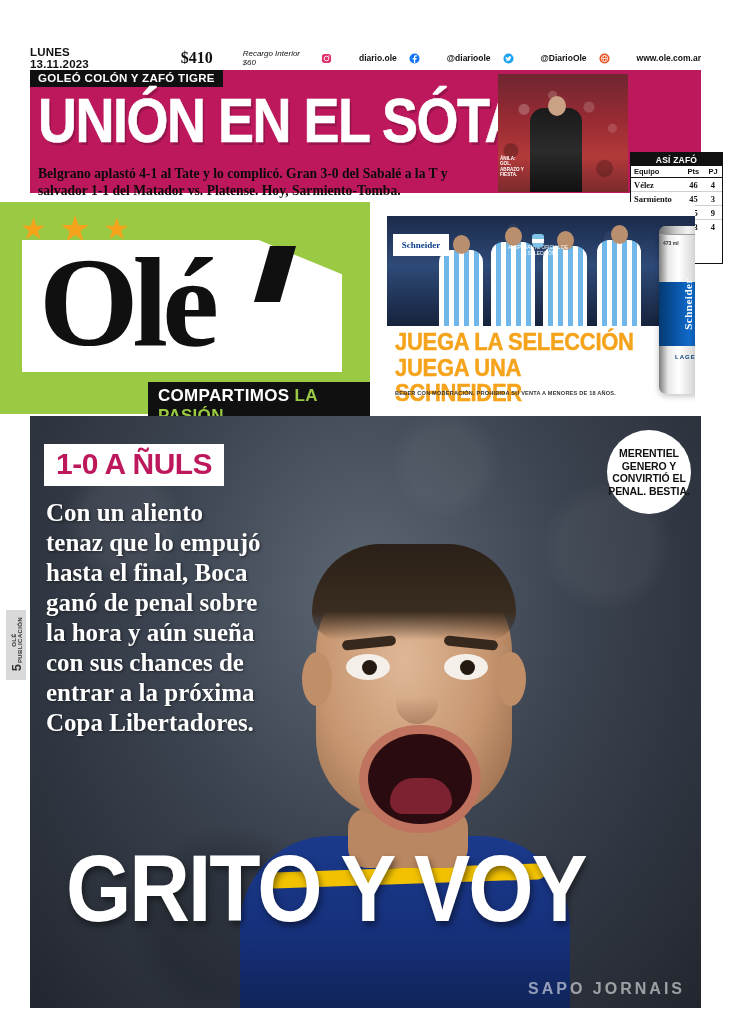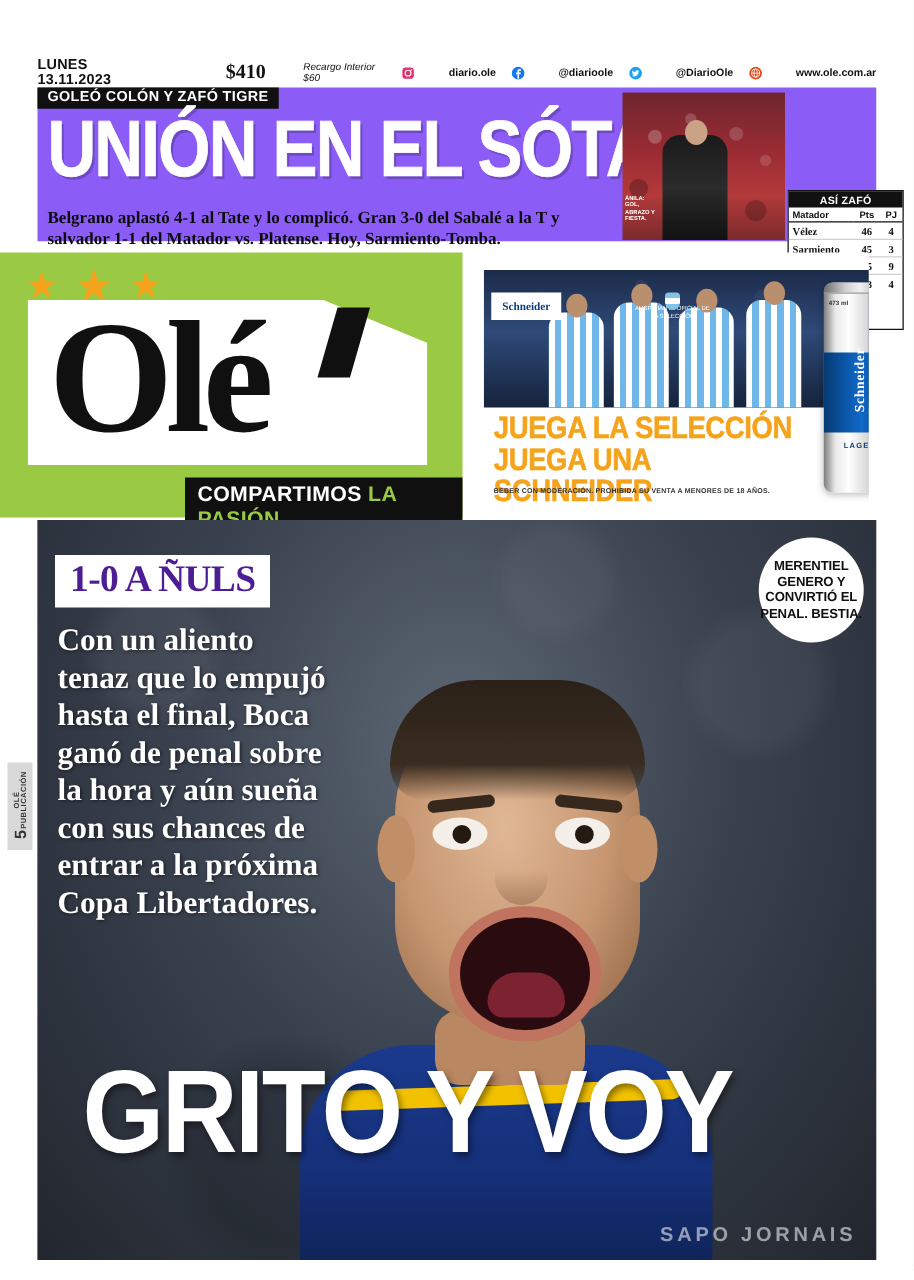--- a/index.html
+++ b/index.html
@@ -34,21 +34,21 @@
     margin-left: auto; display: flex; align-items: center; gap: 4px;
   }
   .social .grp { display: flex; align-items: center; gap: 3px; margin-left: 8px; }
   .social .txt { font-size: 8.5px; color: #111; font-weight: bold; margin-left: 24px; }
   .sic { width: 11px; height: 11px; display: inline-block; position: relative; }
   .sic svg { display: block; }
 
   
   .banner {
     position: absolute; left: 30px; top: 70px; width: 671px; height: 123px;
-    background: #8b5cf6;
+    background: #be185d;
   }
   .banner .kicker {
     position: absolute; left: 0; top: 0; height: 17px;
     background: #101010; color: #ffffff;
     font-size: 11.5px; font-weight: bold; letter-spacing: .3px;
     padding: 2px 8px 0 8px; white-space: nowrap;
   }
   .banner .headline {
     position: absolute; left: 8px; top: 18px;
     font-size: 54px; line-height: 54px; font-weight: 900; color: #ffffff;
@@ -309,24 +309,23 @@
     background: #2a0c10; border-radius: 52px / 46px;
     box-shadow: 0 0 0 9px #c0735f;
   }
   .fig-tongue {
     position:absolute; left: 360px; top: 362px; width: 62px; height: 36px;
     background: #7d2230; border-radius: 30px 30px 16px 16px;
   }
 
   .tag-1a0 {
     position: absolute; left: 14px; top: 28px;
-    background: #ffffff; color: #4c1d95;
+    background: #ffffff; color: #be185d;
     font-size: 30px; font-weight: 900; letter-spacing: -.5px;
     padding: 3px 12px 5px 12px;
-    font-family: Liberation Serif, serif;
   }
   .maindeck {
     position: absolute; left: 16px; top: 82px; width: 220px;
     color: #ffffff; font-size: 25px; line-height: 30px; font-weight: bold;
     font-family: "Liberation Serif", serif;
     text-shadow: 1px 1px 3px rgba(0,0,0,.55);
   }
   .bubble {
     position: absolute; right: 10px; top: 14px; width: 84px; height: 84px;
     background: #ffffff; border-radius: 50%;
@@ -426,21 +425,21 @@
       <div class="player"></div>
       <div class="phead"></div>
     </div>
     <div class="banner-caption">ÁNILA: GOL, ABRAZO Y FIESTA.</div>
 
     <div class="standings">
       <div class="st-title">ASÍ ZAFÓ</div>
       <table>
         <tbody>
             <tr>
-          <th>Matador</th>
+          <th>Equipo</th>
           <th class="c">Pts</th>
           <th class="c">PJ</th>
         </tr>
         <tr>
           <td>Vélez</td>
           <td class="c">46</td>
           <td class="c">4</td>
         </tr>
         <tr>
           <td>Sarmiento</td>

